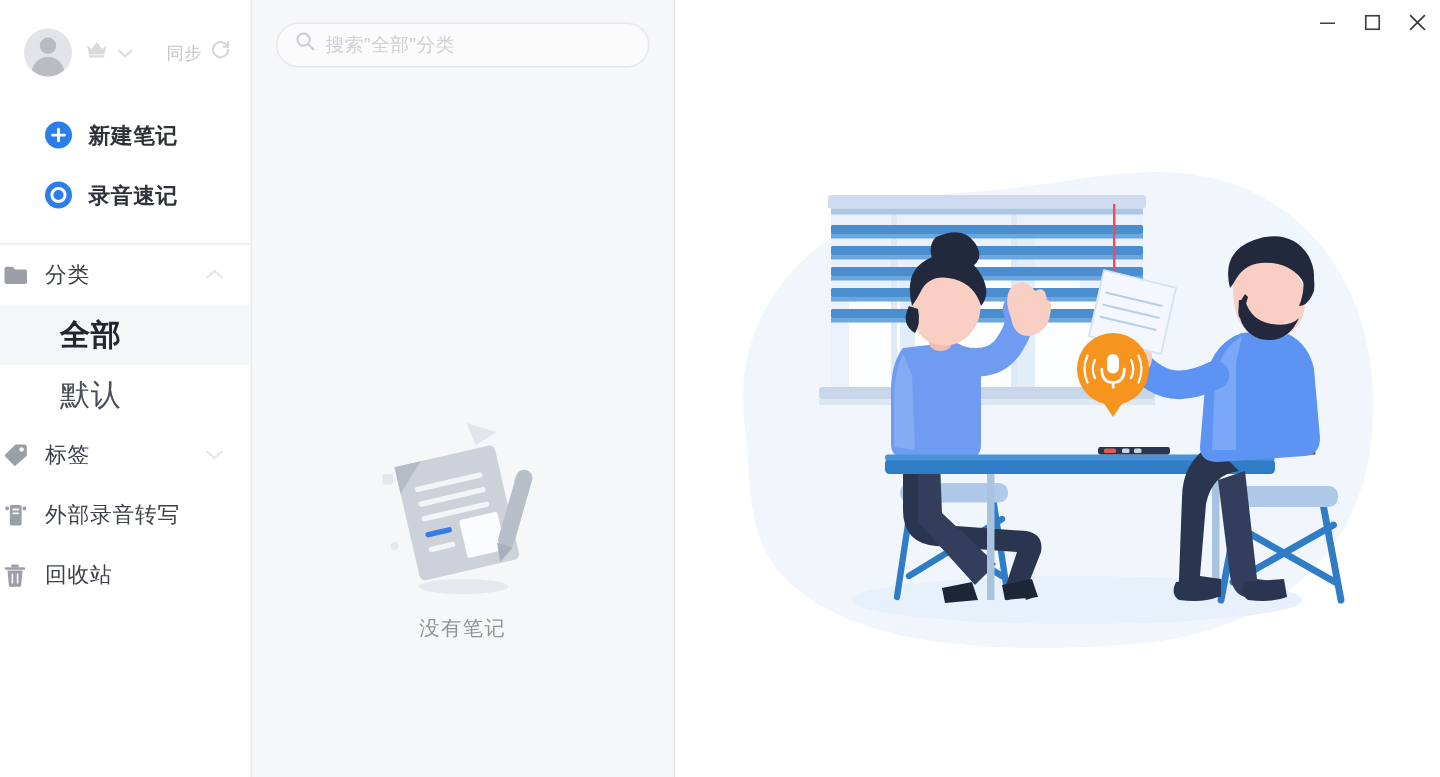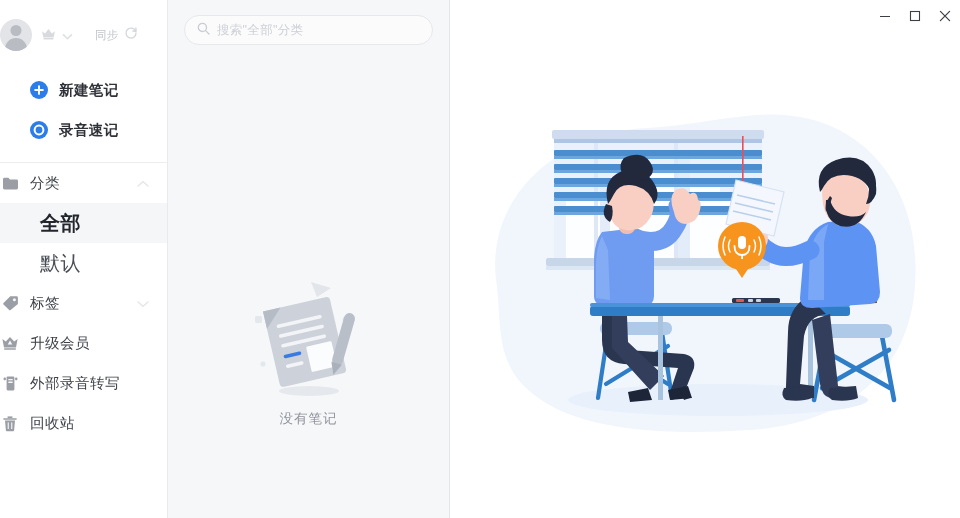--- a/index.html
+++ b/index.html
@@ -11,21 +11,21 @@
   }
   .app { position:relative; width:960px; height:518px; display:flex; background:#fff; }
 
   
   .sidebar {
     width:168px; height:518px; background:#ffffff;
     border-right:1px solid #e8eaee;
     position:relative; flex:0 0 168px;
   }
   .acct-row {
-    height:70px; display:flex; align-items:center; gap:0;
+    height:70px; display:flex; align-items:center; padding-left:16px; gap:0;
   }
   .avatar {
     width:32px; height:32px; border-radius:50%;
     background:#e2e4e8; position:relative; overflow:hidden; flex:0 0 32px;
   }
   .avatar .head {
     position:absolute; left:50%; top:6px; transform:translateX(-50%);
     width:11px; height:11px; border-radius:50%; background:#b9bcc3;
   }
   .avatar .body {
@@ -179,30 +179,20 @@
         </svg>
       </span>
       <span class="nav-label">标签</span>
       <span class="chev">
         <svg width="12" height="8" viewBox="0 0 12 8">
           <path d="M1 2 L6 6.4 L11 2" fill="none" stroke="#c5c8ce" stroke-width="1.4" stroke-linecap="round"></path>
         </svg>
       </span>
     </div>
 
-    <div class="nav-item">
-      <span class="ic">
-        <svg width="18" height="16" viewBox="0 0 18 16">
-          <path d="M1.4 4 L4.8 6.6 L9 1.9 L13.2 6.6 L16.6 4 L15 12.6 H3 Z" fill="#9b9ea5"></path>
-          <path d="M9 5.6 L11.3 9.6 H6.7 Z" fill="#f6f7f9"></path>
-          <rect x="3" y="13.2" width="12" height="1.6" rx=".7" fill="#9b9ea5"></rect>
-        </svg>
-      </span>
-      <span class="nav-label">升级会员</span>
-    </div>
 
     <div class="nav-item">
       <span class="ic">
         <svg width="17" height="17" viewBox="0 0 17 17">
           <rect x="4.6" y="1.6" width="7.8" height="13.8" rx="1.1" fill="#9b9ea5"></rect>
           <rect x="6.2" y="4" width="4.6" height="1.3" rx=".6" fill="#f6f7f9"></rect>
           <rect x="6.2" y="6.6" width="4.6" height="1.3" rx=".6" fill="#f6f7f9"></rect>
           <rect x="1.6" y="2.6" width="2.3" height="2.6" rx=".8" fill="#9b9ea5"></rect>
           <rect x="13.1" y="2.6" width="2.3" height="2.6" rx=".8" fill="#9b9ea5"></rect>
         </svg>

